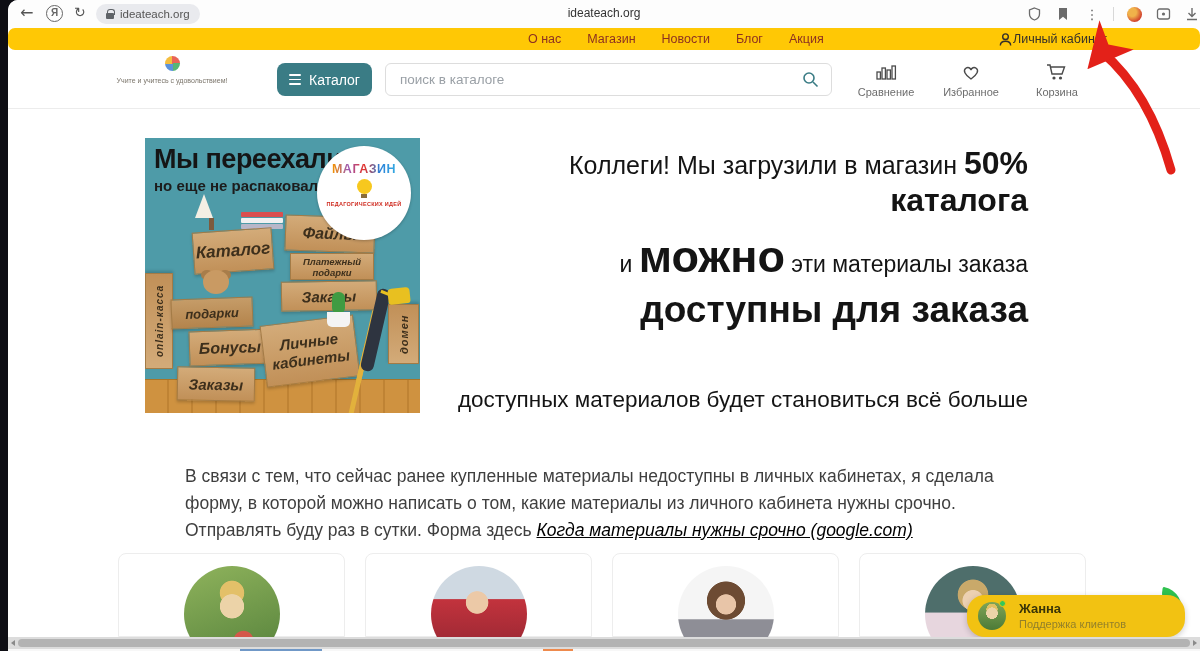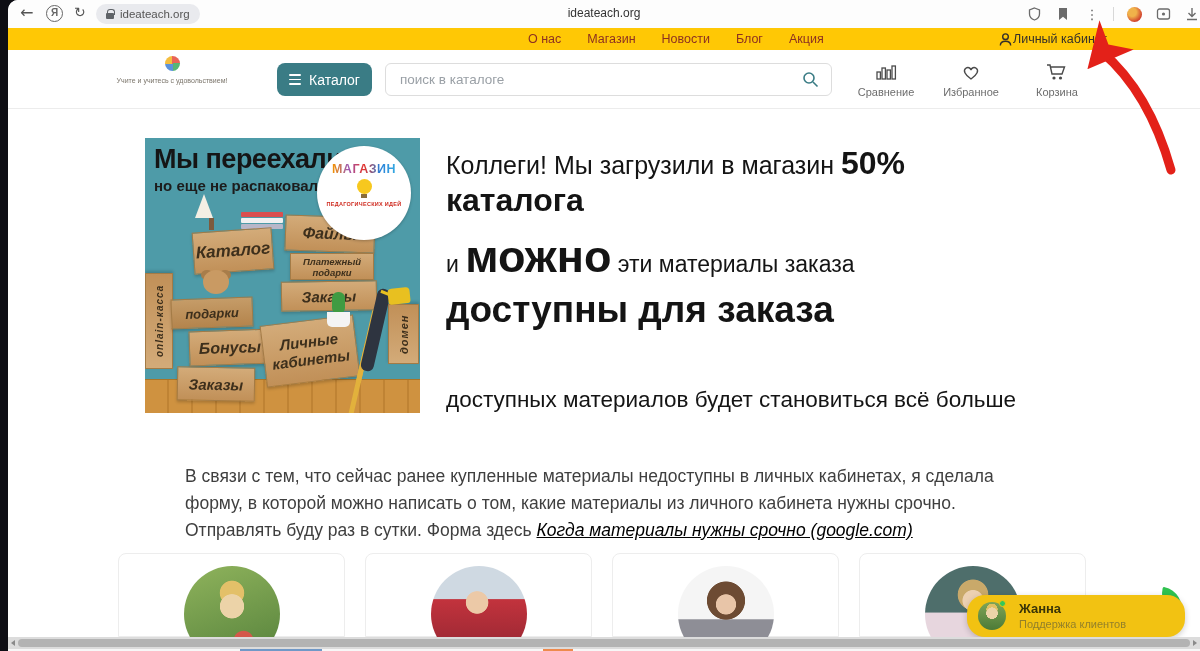--- a/index.html
+++ b/index.html
@@ -23,21 +23,21 @@
   .addr-text { font-size:11.5px; color:#555; }
   .tab-title { position:absolute; left:0; top:6px; width:100%; text-align:center; font-size:12px; color:#333; }
   .chrome-right { position:absolute; right:0; top:0; height:28px; display:flex; align-items:center; gap:13px; padding-right:0; }
   .ch-ic { width:16px; height:16px; display:flex; align-items:center; justify-content:center; }
   .dots { color:#5a5a5a; font-size:13px; letter-spacing:0; }
   .vdiv { width:1px; height:14px; background:#d8d8d8; }
   .chrome-avatar { width:15px; height:15px; border-radius:50%;
                    background:radial-gradient(circle at 35% 35%, #f0b24a 0 30%, #d2452e 70%, #a32f20); }
 
   
-  .topbar { position:absolute; left:0; top:28px; width:100%; height:22px; background:#FFC805; }
+  .topbar { position:absolute; left:0; top:28px; width:100%; height:22px; background:#FFC805;border-radius:7px; }
   .topnav { position:absolute; left:520px; top:0; height:22px; display:flex; align-items:center; gap:26px; }
   .topnav a { font-size:12.5px; color:#8C3022; text-decoration:none; }
   .account { position:absolute; left:990px; top:0; height:22px; display:flex; align-items:center; gap:0; }
   .account span { font-size:12.5px; color:#35302a; }
 
   
   .siteheader { position:absolute; left:0; top:50px; width:100%; height:59px; background:#fff; border-bottom:1px solid #ececec; }
   .logo { position:absolute; left:102px; top:6px; width:124px; text-align:center; }
   .logo-mark { width:15px; height:15px; margin:0 auto; border-radius:50%;
                background:conic-gradient(#e5493a 0 25%, #3aa95c 25% 50%, #3f7fd6 50% 75%, #f2b21d 75% 100%);
@@ -89,21 +89,21 @@
            box-shadow:-9px -7px 0 -7px #a87d4a, 9px -7px 0 -7px #a87d4a; }
   .cactus { position:absolute; left:187px; top:154px; width:13px; height:22px; background:#3f9b42; border-radius:6px; }
   .pot { position:absolute; left:182px; top:174px; width:23px; height:15px; background:#f4f4f4; border-radius:0 0 5px 5px; }
   .skate { position:absolute; left:224px; top:150px; width:13px; height:84px; background:#2e3440; border-radius:6px;
            transform:rotate(13deg); box-shadow:-5px 18px 0 -4px #e2b13c, -5px 52px 0 -4px #e2b13c; }
   .wcan { position:absolute; left:243px; top:150px; width:22px; height:16px; background:#e8c020; border-radius:4px 4px 3px 3px;
           transform:rotate(-6deg); }
   .wcan:after { content:""; position:absolute; left:-7px; top:2px; width:9px; height:3px; background:#e8c020; transform:rotate(28deg); }
 
   
-  .announce { position:absolute; left:438px; top:36px; width:582px; text-align:left; color:#141414; }
+  .announce { position:absolute; left:438px; top:36px; width:582px; text-align:right; color:#141414; }
   .a-l1 { font-size:25px; }
   .a-l1 b { font-size:32px; font-weight:800; }
   .a-l2 { margin-top:12px; font-size:23px; }
   .a-l2 .big { font-size:45px; font-weight:800; }
   .a-l3 { margin-top:6px; font-size:37px; font-weight:800; }
   .a-l45 { margin-top:24px; font-size:22.5px; line-height:30px; }
 
   
   .notice { position:absolute; left:177px; top:354px; width:840px; font-size:17.5px; line-height:27px; color:#3f3f3f; }
   .notice a { color:#000000; font-style:italic; }

